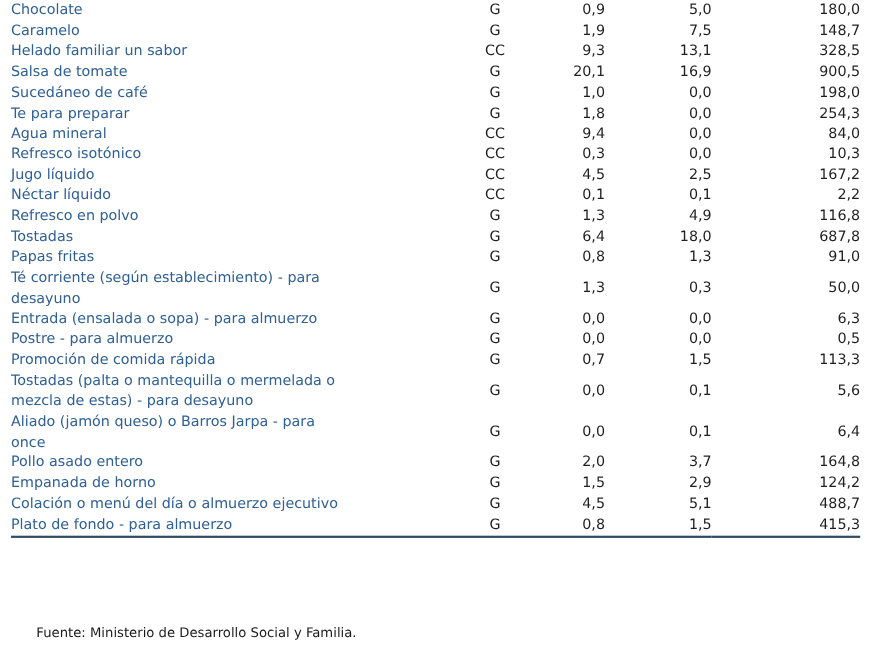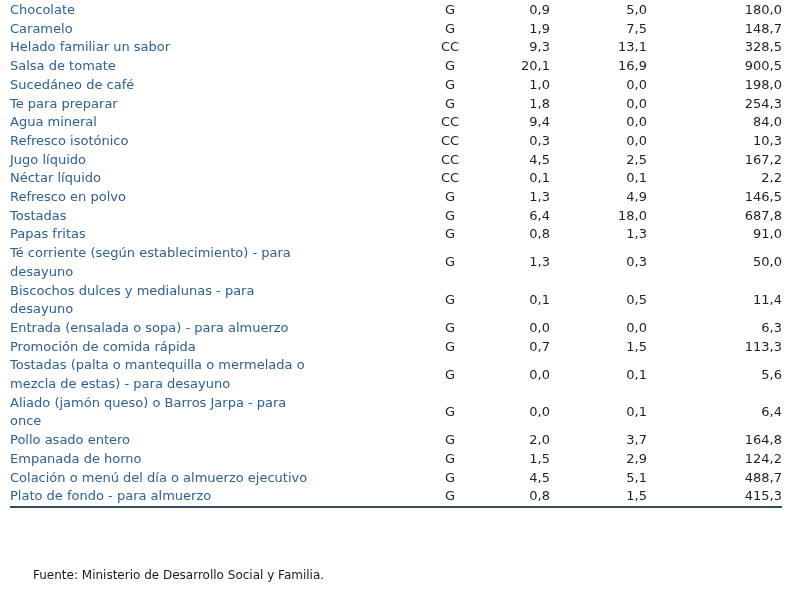--- a/index.html
+++ b/index.html
@@ -137,21 +137,21 @@
           <td class="c-unit">CC</td>
           <td class="c-num c-num1">0,1</td>
           <td class="c-num c-num2">0,1</td>
           <td class="c-num c-num3">2,2</td>
         </tr>
         <tr>
           <td class="c-name">Refresco en polvo</td>
           <td class="c-unit">G</td>
           <td class="c-num c-num1">1,3</td>
           <td class="c-num c-num2">4,9</td>
-          <td class="c-num c-num3">146,5</td>
+          <td class="c-num c-num3">116,8</td>
         </tr>
         <tr>
           <td class="c-name">Tostadas</td>
           <td class="c-unit">G</td>
           <td class="c-num c-num1">6,4</td>
           <td class="c-num c-num2">18,0</td>
           <td class="c-num c-num3">687,8</td>
         </tr>
         <tr>
           <td class="c-name">Papas fritas</td>
@@ -162,33 +162,32 @@
         </tr>
         <tr>
           <td class="c-name">Té corriente (según establecimiento) - para
 desayuno</td>
           <td class="c-unit">G</td>
           <td class="c-num c-num1">1,3</td>
           <td class="c-num c-num2">0,3</td>
           <td class="c-num c-num3">50,0</td>
         </tr>
         <tr>
-          <td class="c-name">Biscochos dulces y medialunas - para
-desayuno</td>
-          <td class="c-unit">G</td>
-          <td class="c-num c-num1">0,1</td>
-          <td class="c-num c-num2">0,5</td>
-          <td class="c-num c-num3">11,4</td>
-        </tr>
-        <tr>
           <td class="c-name">Entrada (ensalada o sopa) - para almuerzo</td>
           <td class="c-unit">G</td>
           <td class="c-num c-num1">0,0</td>
           <td class="c-num c-num2">0,0</td>
           <td class="c-num c-num3">6,3</td>
+        </tr>
+        <tr>
+          <td class="c-name">Postre - para almuerzo</td>
+          <td class="c-unit">G</td>
+          <td class="c-num c-num1">0,0</td>
+          <td class="c-num c-num2">0,0</td>
+          <td class="c-num c-num3">0,5</td>
         </tr>
         <tr>
           <td class="c-name">Promoción de comida rápida</td>
           <td class="c-unit">G</td>
           <td class="c-num c-num1">0,7</td>
           <td class="c-num c-num2">1,5</td>
           <td class="c-num c-num3">113,3</td>
         </tr>
         <tr>
           <td class="c-name">Tostadas (palta o mantequilla o mermelada o

